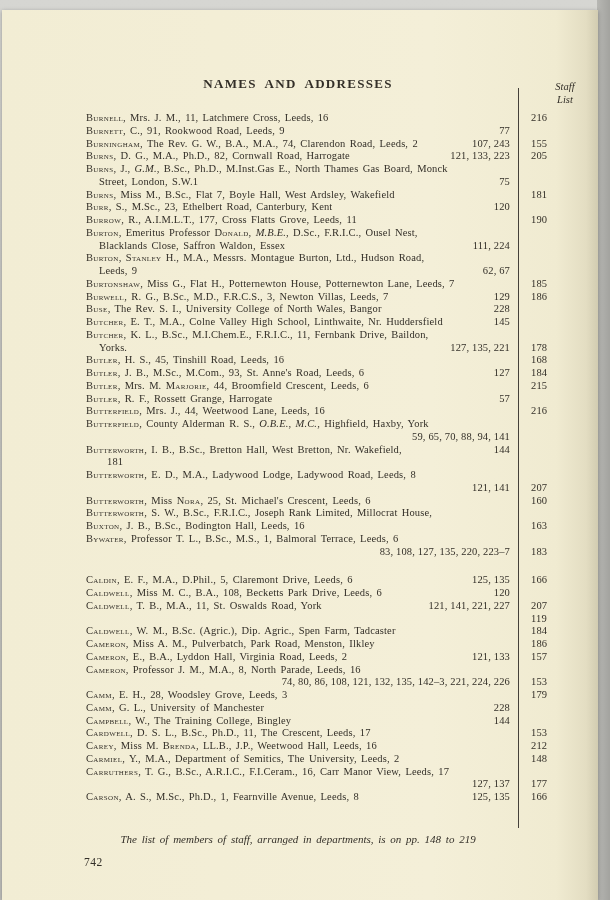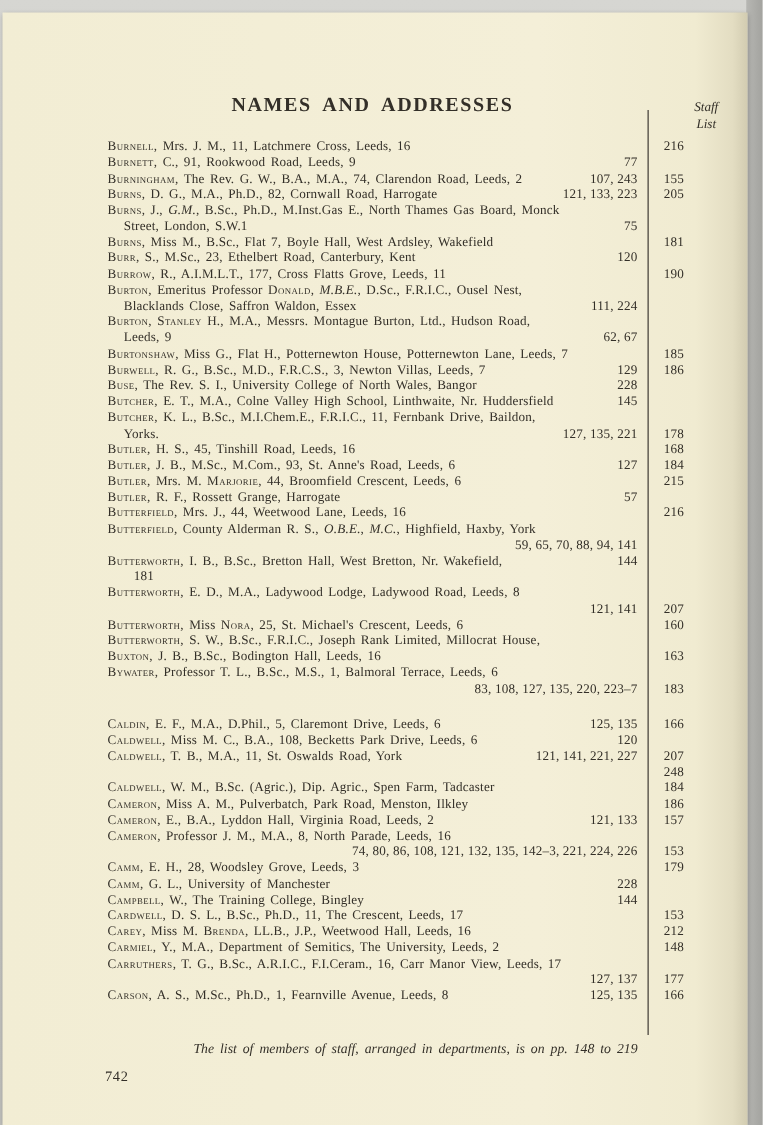--- a/index.html
+++ b/index.html
@@ -11,39 +11,39 @@
   .right-strip{position:absolute;right:0;top:0;width:13px;height:900px;
     background:linear-gradient(to right,#b7b7b3,#a3a39f)}
   .page{
     position:absolute;left:2px;top:10px;width:596px;height:890px;
     background:linear-gradient(to right,#f2edd4 0,#f4efd8 72%,#f0ebd1 93%,#e3ddc2 98%,#d2ccb1 100%);
     box-shadow:0 1px 4px rgba(0,0,0,.3);
     color:#332f28;
   }
   .hdr{
     position:absolute;left:84px;top:66px;width:424px;text-align:center;
-    font-size:16px;font-weight:bold;letter-spacing:1.3px;word-spacing:4px;
+    font-size:13px;font-weight:bold;letter-spacing:1.3px;word-spacing:4px;
   }
   .staffhead{
     position:absolute;left:540px;top:71px;width:46px;text-align:center;
     font-style:italic;font-size:10.5px;line-height:12.5px;
   }
   .vrule{position:absolute;left:516px;top:78px;width:1px;height:740px;background:#45403a}
   .entries{position:absolute;left:84px;top:102px;width:492px}
   .line{display:flex;height:12.75px;line-height:12.75px;font-size:10.5px;letter-spacing:.15px}
   .line.gap{margin-top:16px}
   .main{width:424px;display:flex}
   .mtext{flex:1 1 auto;white-space:nowrap;overflow:hidden;word-spacing:1.5px}
   .cont .mtext{padding-left:13px}
   .refs{flex:0 0 auto;padding-left:8px;white-space:nowrap}
   .staff{flex:0 0 auto;width:58px;padding-left:21px;box-sizing:border-box;white-space:nowrap}
   .s-sc{font-variant:small-caps;letter-spacing:.35px}
   .s-i{font-style:italic}
   .footer{
-    position:absolute;left:84px;top:823px;width:424px;text-align:right;
+    position:absolute;left:84px;top:823px;width:424px;text-align:center;
     font-style:italic;font-size:11px;word-spacing:2px;
   }
   .pagenum{position:absolute;left:82px;top:846px;font-size:11.5px;letter-spacing:.5px}
 </style>
 </head>
 <body>
 
 <div class="right-strip"></div>
 
 <div class="page">
@@ -299,21 +299,21 @@
         <span class="main">
           <span class="mtext"><span class="s-sc">Caldwell</span><span class="s-n">, T. B., M.A., 11, St. Oswalds Road, York</span></span>
           <span class="refs">121, 141, 221, 227</span>
         </span>
         <span class="staff">207</span>
       </div>
       <div class="line">
         <span class="main">
           <span class="mtext"></span>
         </span>
-        <span class="staff">248</span>
+        <span class="staff">119</span>
       </div>
       <div class="line">
         <span class="main">
           <span class="mtext"><span class="s-sc">Caldwell</span><span class="s-n">, W. M., B.Sc. (Agric.), Dip. Agric., Spen Farm, Tadcaster</span></span>
         </span>
         <span class="staff">184</span>
       </div>
       <div class="line">
         <span class="main">
           <span class="mtext"><span class="s-sc">Cameron</span><span class="s-n">, Miss A. M., Pulverbatch, Park Road, Menston, Ilkley</span></span>

